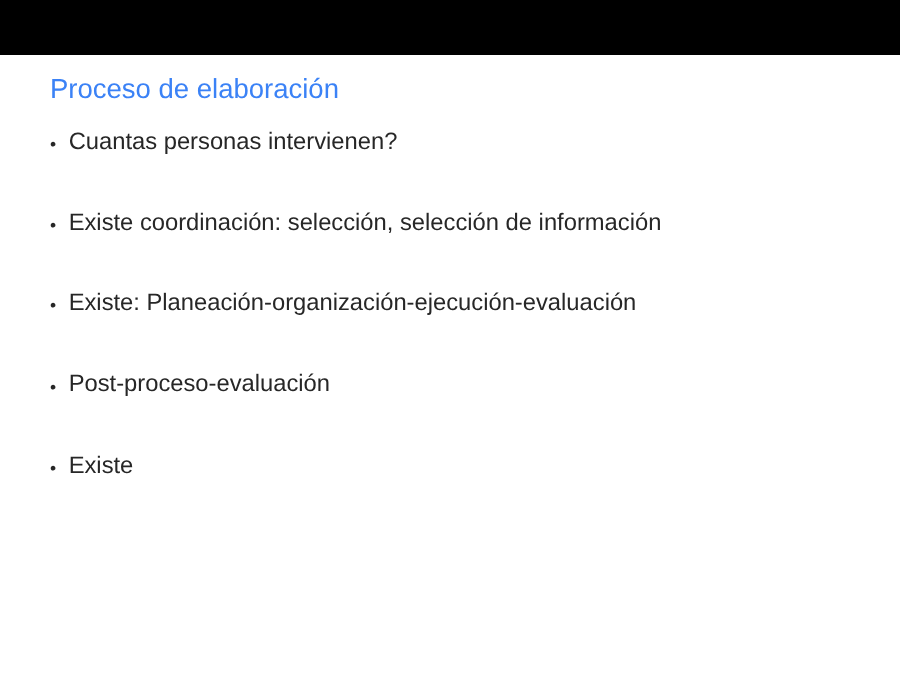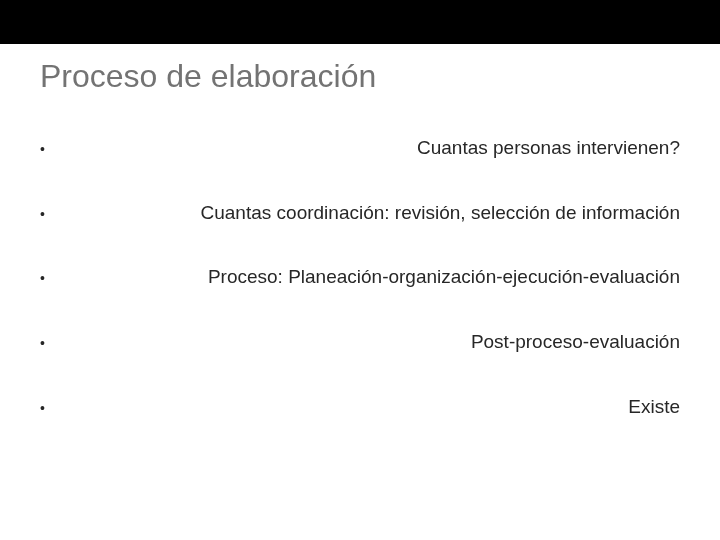--- a/index.html
+++ b/index.html
@@ -16,24 +16,24 @@
     }
     .top-bar {
       width: 100%;
       height: 44px;
       background: #000000;
     }
     .content {
       padding: 14px 40px 0 40px;
     }
     .slide-title {
-      font-size: 32px;
+      font-size: 22px;
       font-weight: 400;
-      color: #737373;
-      margin-bottom: 41px;
+      color: #3b82f6;
+      margin-bottom: 18px;
       letter-spacing: 0px;
     }
     .bullet-list {
       list-style: none;
     }
     .bullet-item {
       display: flex;
       align-items: flex-start;
       margin-bottom: 40px;
       color: #272727;
@@ -42,43 +42,42 @@
     }
     .bullet-dot {
       color: #272727;
       font-size: 14px;
       margin-right: 10px;
       margin-top: 4px;
       flex-shrink: 0;
     }
     .bullet-text {
       flex: 1;
-      text-align: right;
     }
   </style>
 </head>
 <body>
 
 <div class="top-bar"></div>
 
 <div class="content">
   <h1 class="slide-title">Proceso de elaboración</h1>
 
   <ul class="bullet-list">
     <li class="bullet-item">
       <span class="bullet-dot">•</span>
       <span class="bullet-text">Cuantas personas intervienen?</span>
     </li>
     <li class="bullet-item">
       <span class="bullet-dot">•</span>
-      <span class="bullet-text">Cuantas coordinación: revisión, selección de información</span>
+      <span class="bullet-text">Existe coordinación: selección, selección de información</span>
     </li>
     <li class="bullet-item">
       <span class="bullet-dot">•</span>
-      <span class="bullet-text">Proceso: Planeación-organización-ejecución-evaluación</span>
+      <span class="bullet-text">Existe: Planeación-organización-ejecución-evaluación</span>
     </li>
     <li class="bullet-item">
       <span class="bullet-dot">•</span>
       <span class="bullet-text">Post-proceso-evaluación</span>
     </li>
     <li class="bullet-item">
       <span class="bullet-dot">•</span>
       <span class="bullet-text">Existe</span>
     </li>
   </ul>

